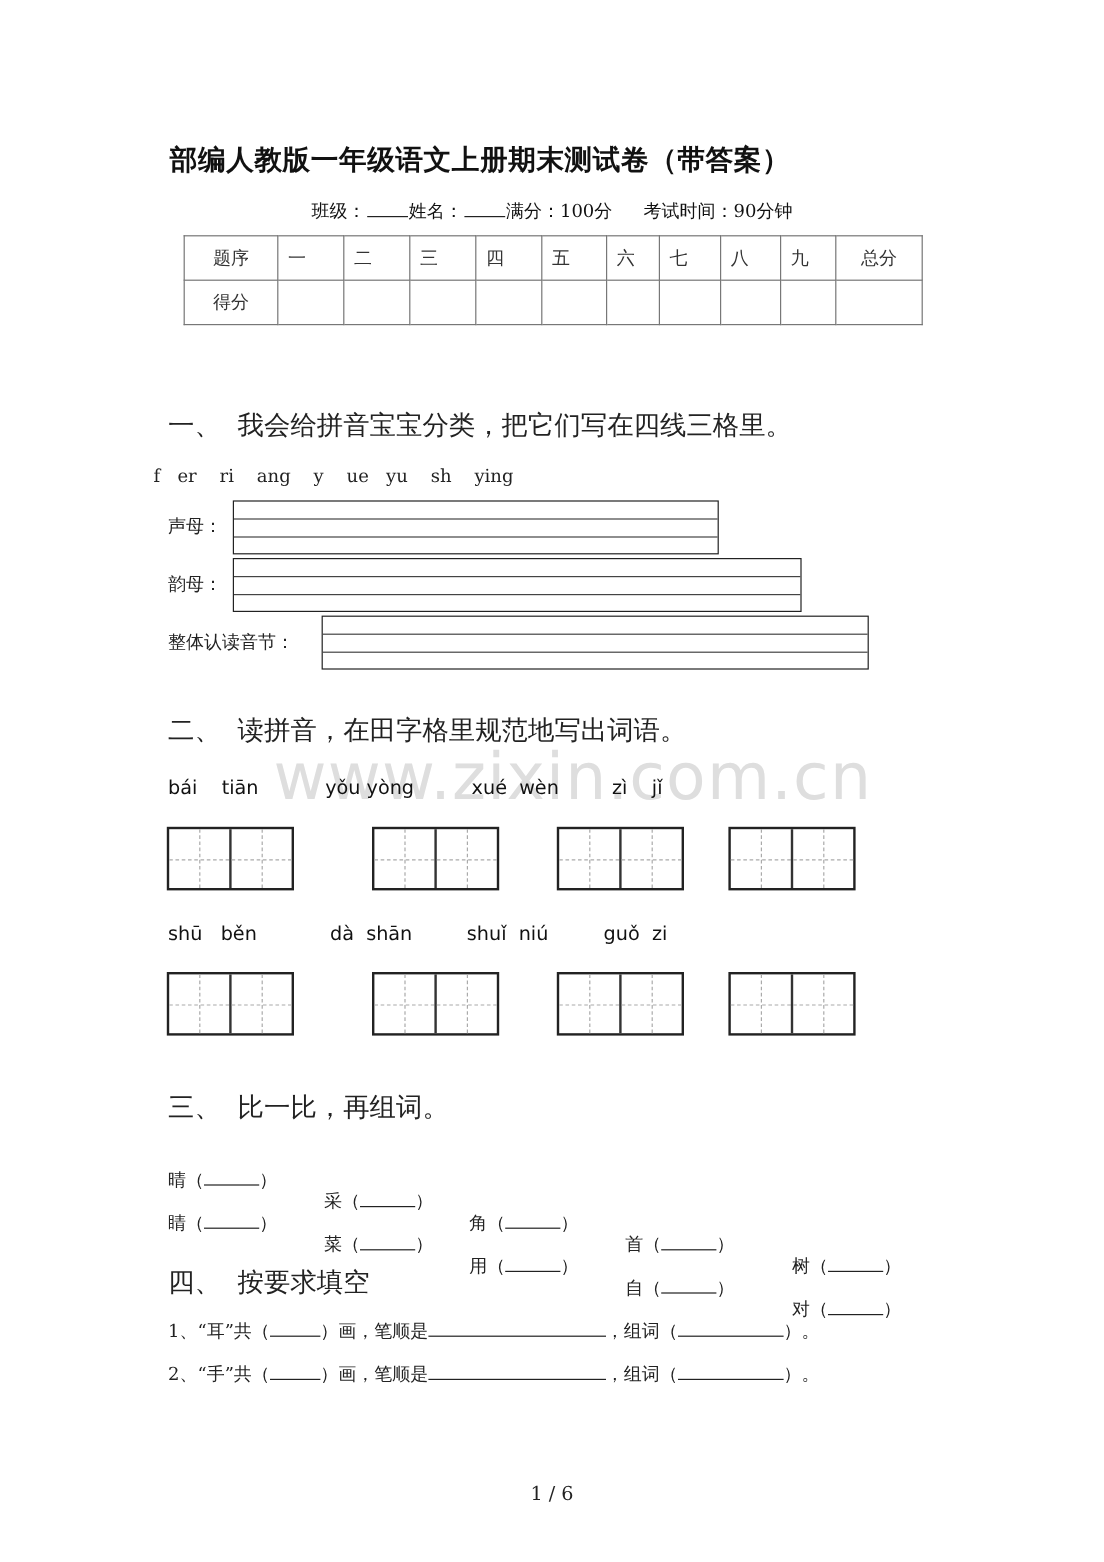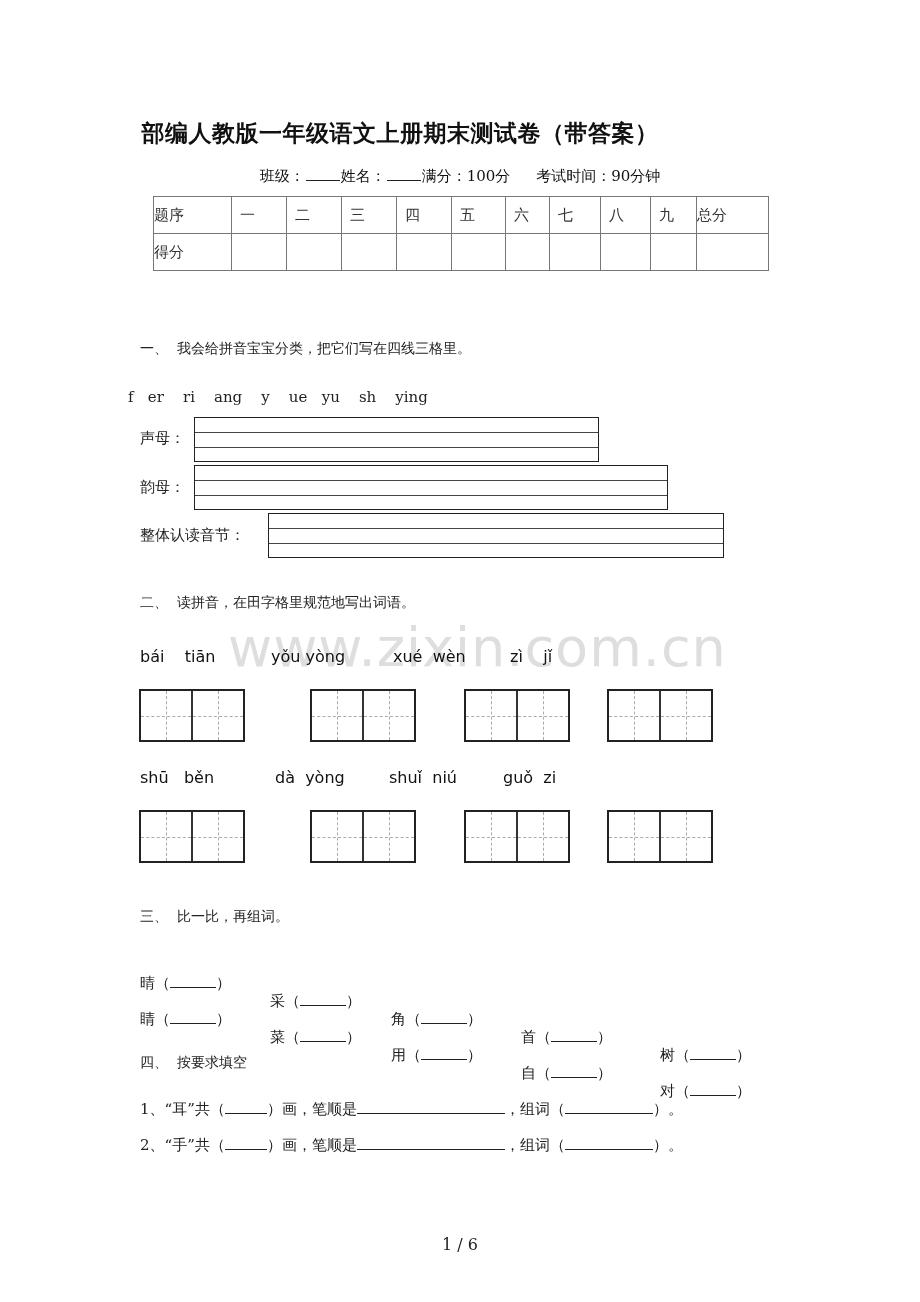--- a/index.html
+++ b/index.html
@@ -5,24 +5,24 @@
   html, body { margin: 0; padding: 0; background: #ffffff; }
   body { width: 920px; height: 1302px; position: relative; overflow: hidden;
          font-family: "DejaVu Serif", "Liberation Serif", serif; color: #111; }
   .abs { position: absolute; }
   .title { left: 0; width: 800px; top: 118px; text-align: center; font-size: 23px; font-weight: bold; letter-spacing: 0.5px; }
   .info { left: 0; width: 920px; top: 166px; text-align: center; font-size: 15px; white-space: pre; }
   .info .blank { display: inline-block; width: 34px; border-bottom: 1px solid #222; height: 14px; margin: 0 1px; vertical-align: baseline; }
   .info .gap { display: inline-block; width: 26px; }
 
   table.score { position: absolute; left: 153px; top: 196px; border-collapse: collapse; font-size: 15px; }
-  table.score td { border: 1px solid #777; height: 36px; padding: 0; color: #333; }
+  table.score td { border: 1px solid #777; height: 36px; padding: 0; text-align: center; color: #333; }
   table.score td.al { text-align: left; padding-left: 8px; }
 
-  .sec-head { left: 140px; font-size: 14px; color: #222; white-space: pre; }
+  .sec-head { left: 140px; font-size: 22px; color: #222; white-space: pre; }
   .plain { font-size: 15px; color: #222; white-space: pre; }
 
   .four-line { position: absolute; border: 1px solid #222; box-sizing: border-box; }
   .four-line .ln { position: absolute; left: 0; right: 0; border-top: 1px solid #444; }
 
   .pinyin { position: absolute; font-family: "DejaVu Sans", "Liberation Sans", sans-serif; font-size: 16px; color: #111; white-space: pre; }
 
   .tzg { position: absolute; width: 106px; height: 53px; border: 2px solid #222; box-sizing: border-box; display: flex; }
   .tzg .cell { position: relative; flex: 1; }
   .tzg .cell + .cell { border-left: 2px solid #333; }
@@ -141,21 +141,21 @@
       <div class="v"></div>
       <div class="h"></div>
     </div>
     <div class="cell">
       <div class="v"></div>
       <div class="h"></div>
     </div>
   </div>
 
 <div class="pinyin" style="left:140px; top:768px">shū   běn</div>
-<div class="pinyin" style="left:275px; top:768px">dà  yòng</div>
+<div class="pinyin" style="left:275px; top:768px">dà  shān</div>
 <div class="pinyin" style="left:389px; top:768px">shuǐ  niú</div>
 <div class="pinyin" style="left:503px; top:768px">guǒ  zi</div>
 
 <div class="tzg" style="left:139px; top:810px">
     <div class="cell">
       <div class="v"></div>
       <div class="h"></div>
     </div>
     <div class="cell">
       <div class="v"></div>

